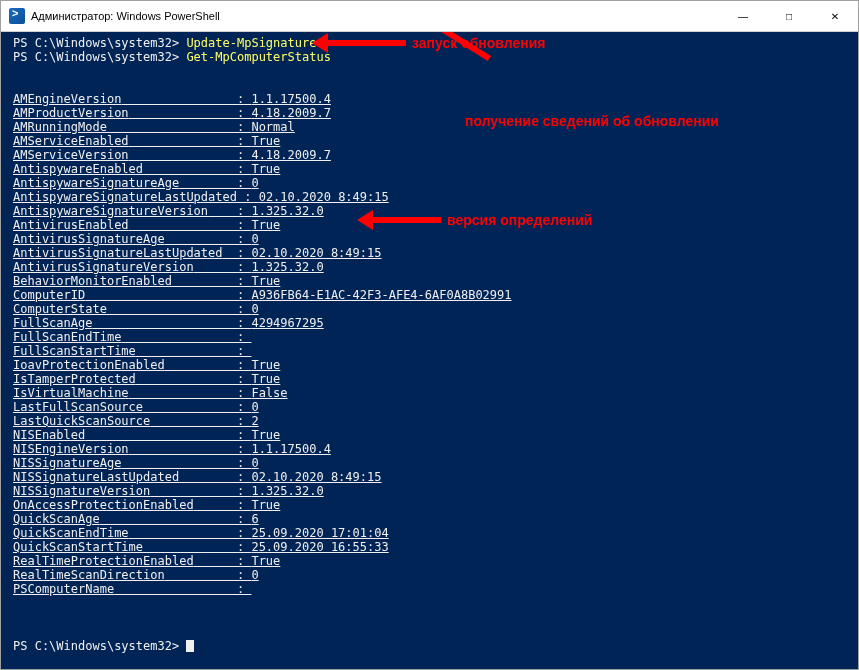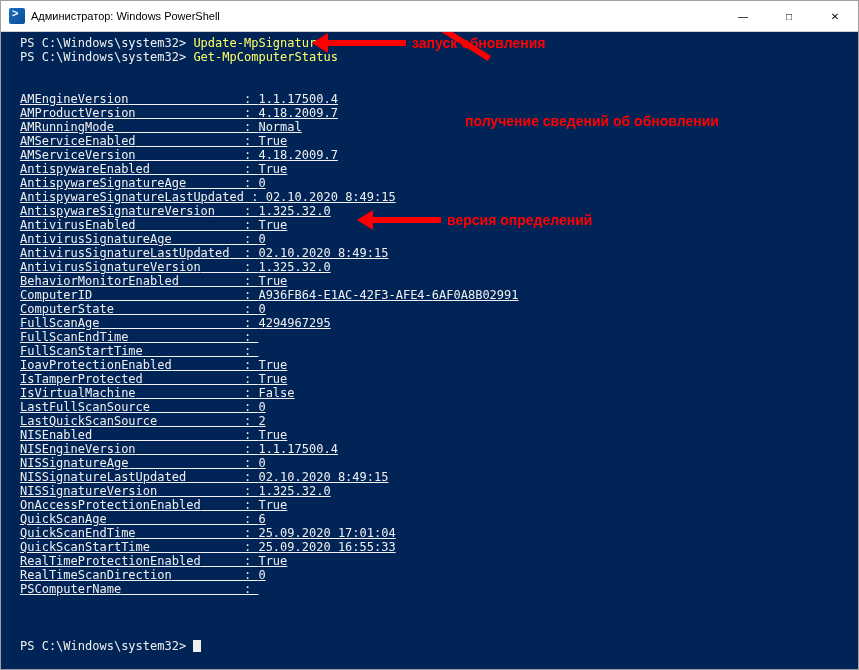--- a/index.html
+++ b/index.html
@@ -66,21 +66,21 @@
     flex: 1;
     background: #012456;
     position: relative;
     overflow: hidden;
     font-family: "Lucida Console", "Consolas", monospace;
     font-size: 12px;
     line-height: 14px;
     color: #f0f0f0;
   }
   .terminal-content {
-    padding: 4px 19px;
+    padding: 4px 12px;
     white-space: pre;
   }
   .prompt-line { color: #f0f0f0; }
   .cmd-yellow { color: #ffff66; }
   .kv-row { display: block; text-decoration: underline; }
   .cursor {
     display: inline-block;
     width: 8px;
     height: 12px;
     background: #f0f0f0;

